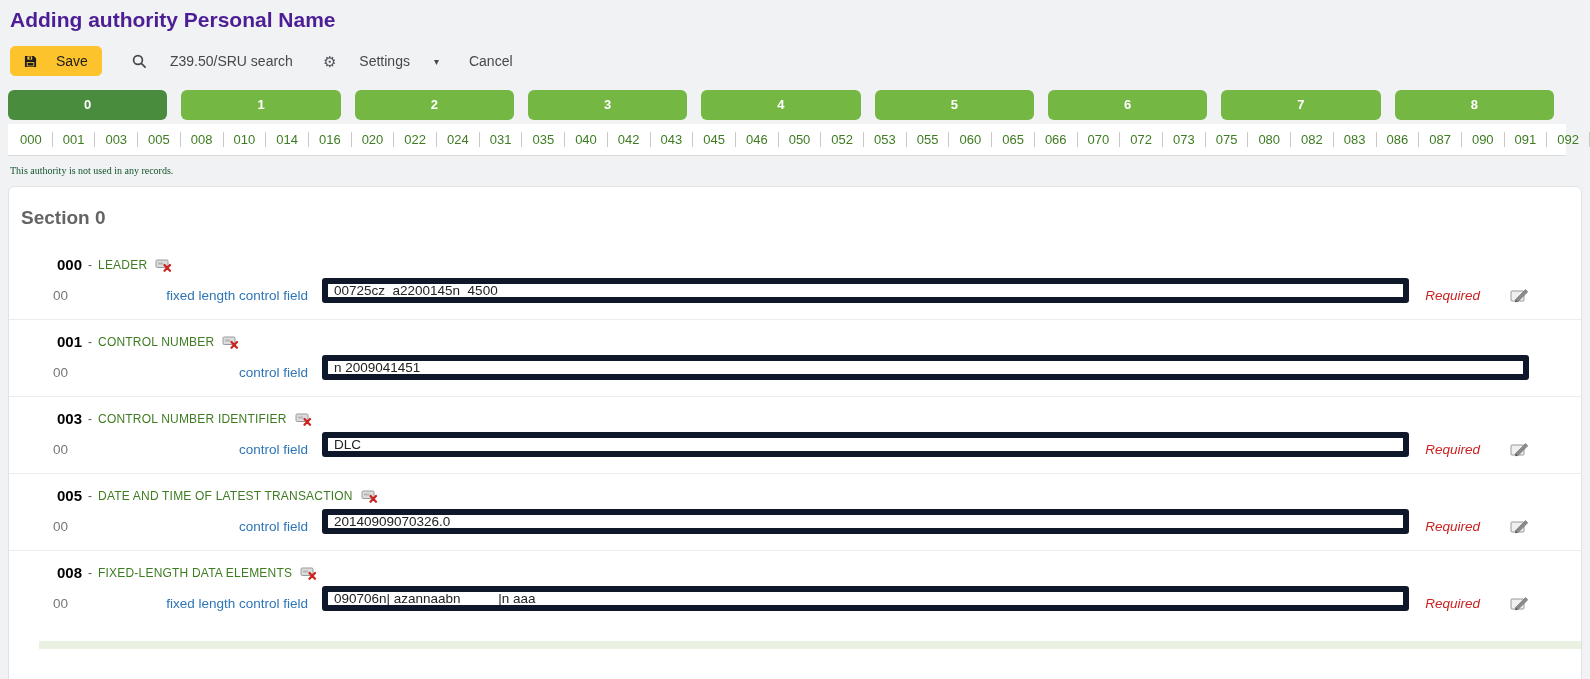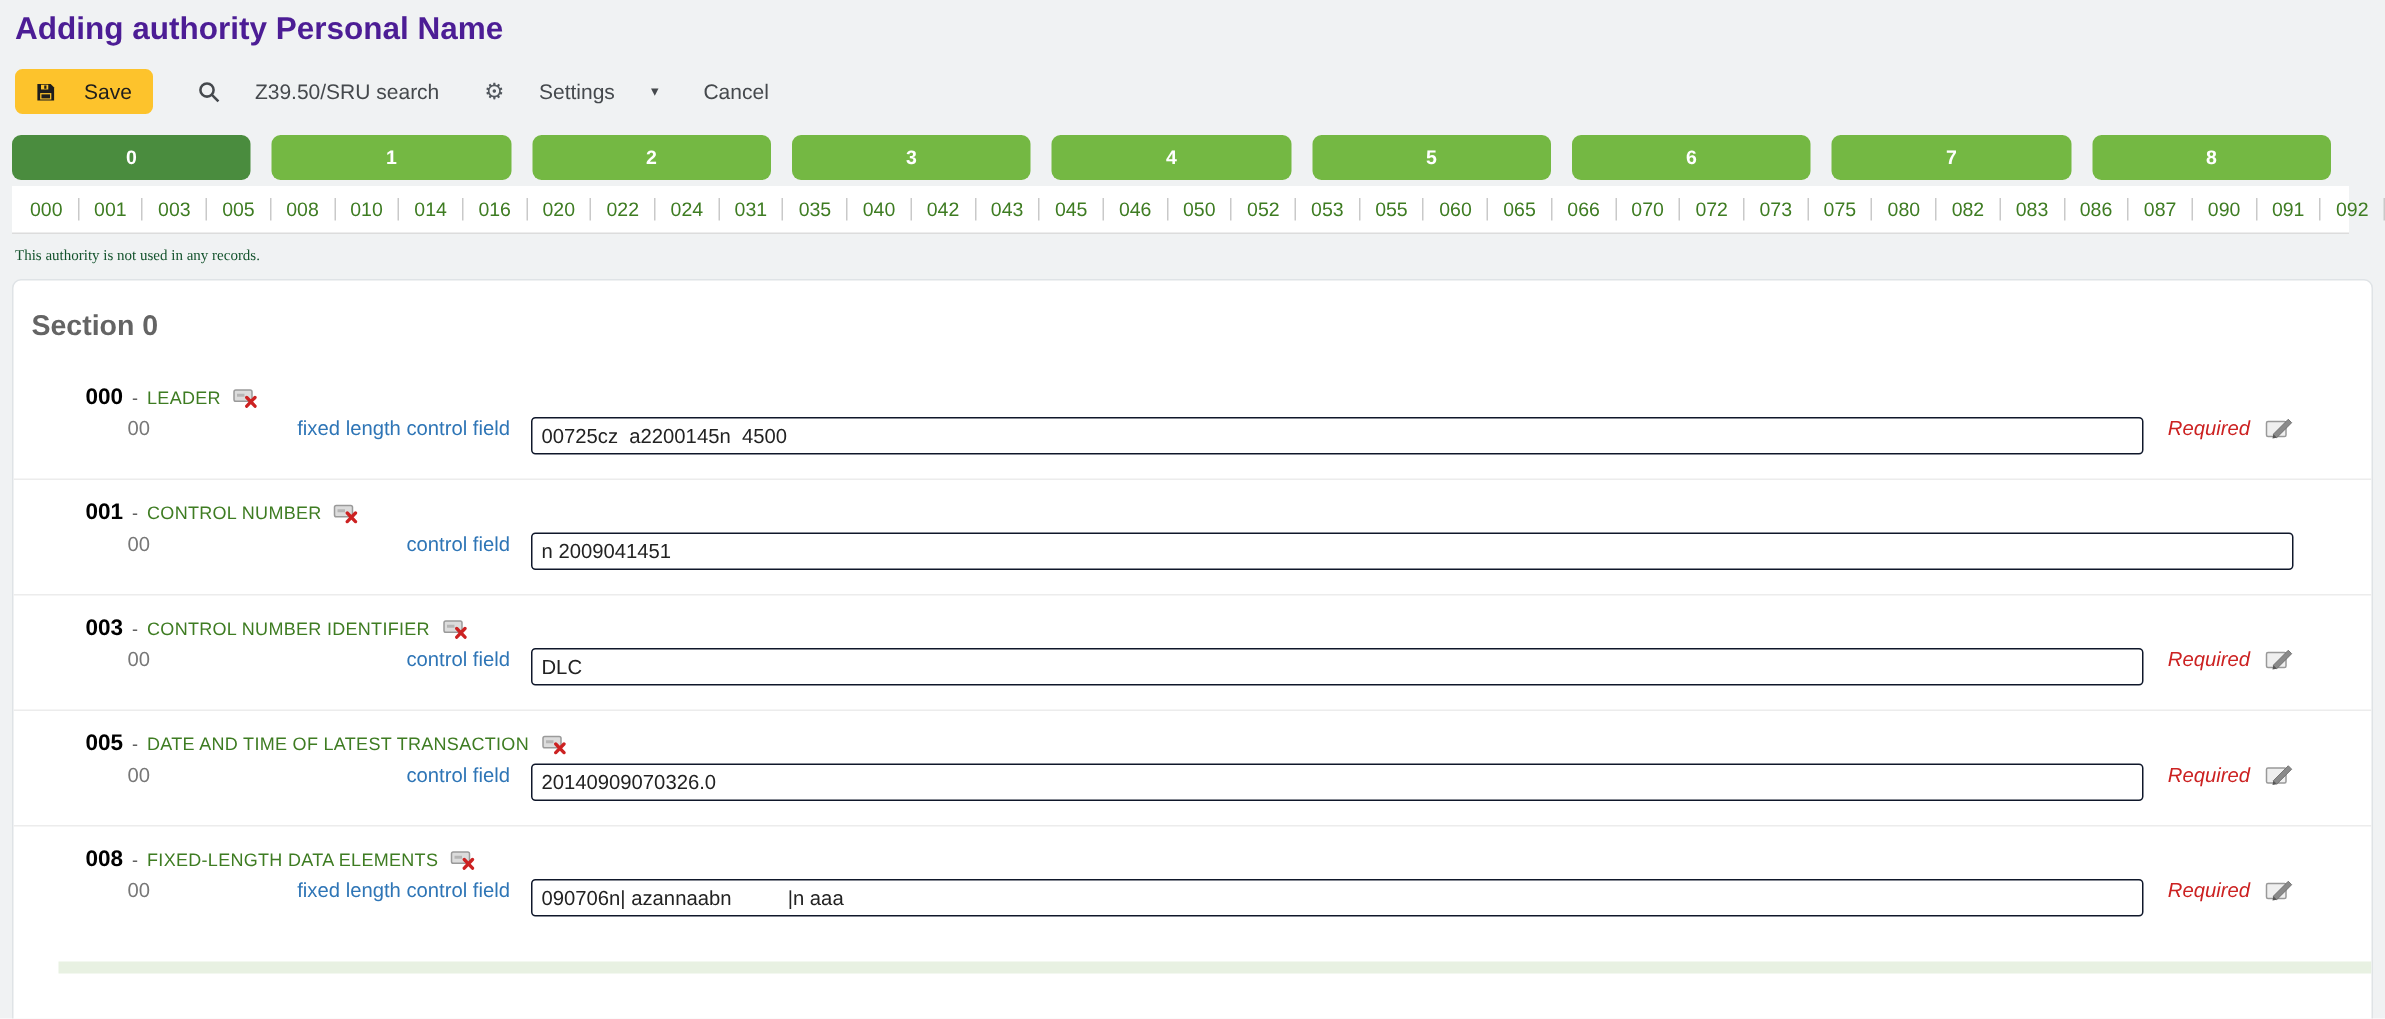--- a/index.html
+++ b/index.html
@@ -59,30 +59,30 @@
   .section-title {
     margin:20px 0 14px 12px; font-size:19px; font-weight:700; color:#646464;
   }
   .field-row { padding:13px 0 16px 0; }
   .field-row + .field-row { border-top:1px solid #ececec; }
   .tag-line { padding-left:48px; display:flex; align-items:center; gap:6px; }
   .tag-num { font-size:15px; font-weight:700; color:#000; }
   .tag-dash { font-size:12px; color:#555; }
   .tag-name { font-size:12px; color:#3e7c22; letter-spacing:.2px; }
   .delete-icon { display:inline-flex; margin-left:2px; cursor:pointer; }
-  .subfield-line { display:flex; align-items:flex-start; margin-top:5px; padding-left:76px; padding-right:52px; }
+  .subfield-line { display:flex; align-items:flex-end; margin-top:5px; padding-left:44px; padding-right:52px; }
   .sf-code { width:40px; font-size:13.5px; color:#777; flex:none; }
   .sf-label { width:215px; flex:none; text-align:right; font-size:13.5px; color:#2e75b6; cursor:pointer; }
   .sf-input {
-    flex:1; margin-left:14px; height:25px; border:1px solid #0f172a; border-radius:3px;
+    flex:1; margin-left:14px; height:25px; border:6px solid #0f172a; border-radius:3px;
     padding:3px 6px; font-size:13.5px; color:#222;
     font-family:"Liberation Sans", sans-serif;
   }
   .required-group { display:inline-flex; align-items:center; flex:none; }
-  .required-label { margin:0 10px 0 16px; font-size:13.5px; font-style:italic; color:#cc2222; }
+  .required-label { margin:0 30px 0 16px; font-size:13.5px; font-style:italic; color:#cc2222; }
   .editor-icon { display:inline-flex; cursor:pointer; }
   .next-row-strip { height:8px; background:#e8f1e2; margin:14px 0 0 30px; }
 </style>
 </head>
 <body>
 
 <h1 class="page-title">Adding authority Personal Name</h1>
 
 <div class="toolbar">
   <button class="btn-save">

